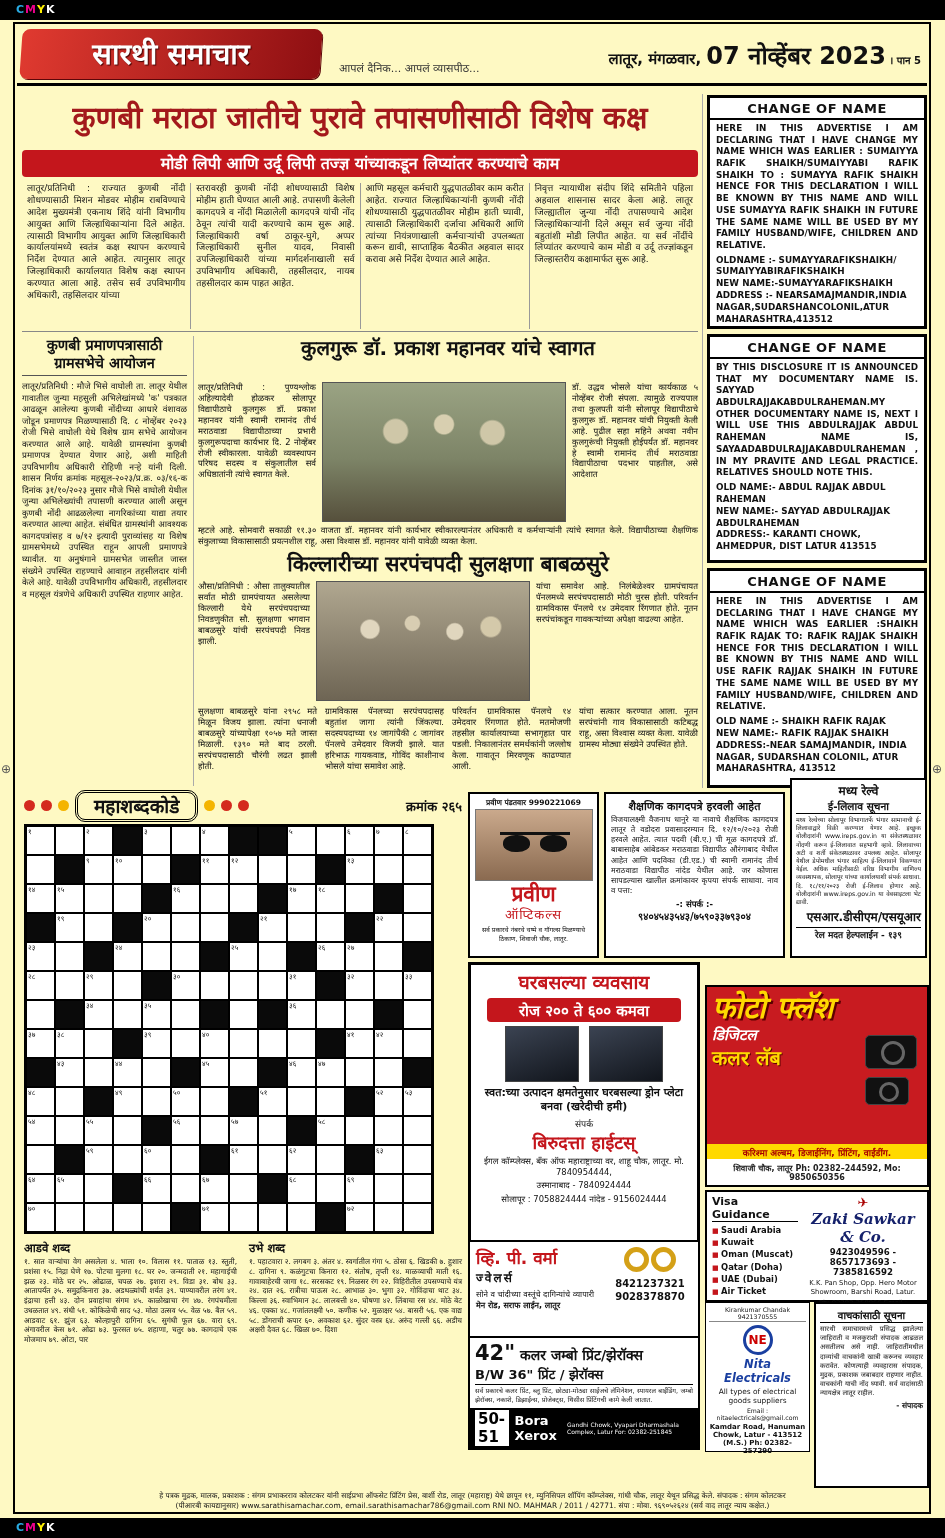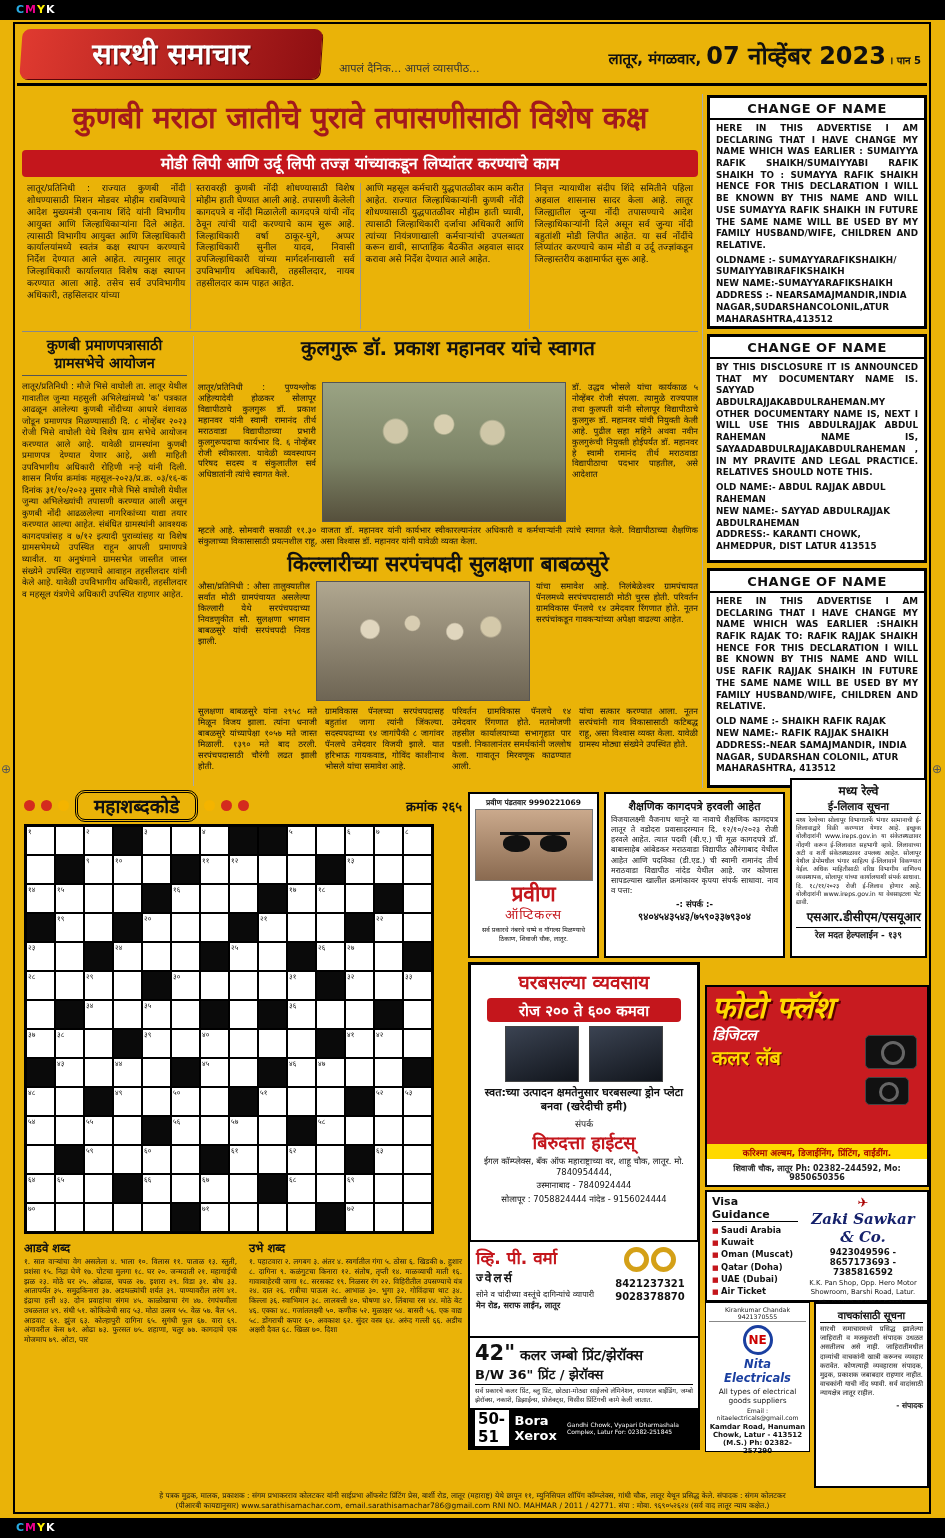--- a/index.html
+++ b/index.html
@@ -1,18 +1,18 @@
 <!DOCTYPE html>
 <html><head>
 <meta charset="utf-8">
 <style>
   * { margin:0; padding:0; box-sizing:border-box; }
   html,body { background:#e8e8e8; }
   body { font-family:"DejaVu Sans", sans-serif; }
-  #page { position:relative; width:945px; height:1538px; background:#eab308; margin:0 auto; overflow:hidden; color:#111; }
+  #page { position:relative; width:945px; height:1538px; background:#fef9c3; margin:0 auto; overflow:hidden; color:#111; }
   .abs { position:absolute; }
 
   
   .cmyk-bar { left:0; width:945px; height:20px; background:#000; color:#fff; font-size:11px; font-weight:bold; line-height:20px; padding-left:16px; letter-spacing:1px; }
   .cmyk-bar .c{color:#29abe2}.cmyk-bar .m{color:#ec008c}.cmyk-bar .y{color:#fff200}.cmyk-bar .k{color:#fff}
 
   #frame { left:13px; top:22px; width:918px; height:1492px; border:2px solid #000; }
 
   
   #masthead-row { left:17px; top:26px; width:910px; height:60px; border-bottom:3px solid #000; }
@@ -239,21 +239,21 @@
   </div>
 
   <div class="abs" id="gramsabha">
     <h3>कुणबी प्रमाणपत्रासाठी ग्रामसभेचे आयोजन</h3>
     <p>लातूर/प्रतिनिधी : मौजे भिसे वाघोली ता. लातूर येथील गावातील जुन्या महसुली अभिलेखांमध्ये 'क' पत्रकात आढळून आलेल्या कुणबी नोंदीच्या आधारे वंशावळ जोडून प्रमाणपत्र मिळण्यासाठी दि. ८ नोव्हेंबर २०२३ रोजी भिसे वाघोली येथे विशेष ग्राम सभेचे आयोजन करण्यात आले आहे. यावेळी ग्रामस्थांना कुणबी प्रमाणपत्र देण्यात येणार आहे, अशी माहिती उपविभागीय अधिकारी रोहिणी नऱ्हे यांनी दिली. शासन निर्णय क्रमांक महसूल-२०२३/प्र.क्र. ०३/१६-क दिनांक ३१/१०/२०२३ नुसार मौजे भिसे वाघोली येथील जुन्या अभिलेख्यांची तपासणी करण्यात आली असून कुणबी नोंदी आढळलेल्या नागरिकांच्या याद्या तयार करण्यात आल्या आहेत. संबंधित ग्रामस्थांनी आवश्यक कागदपत्रांसह व ७/१२ इत्यादी पुराव्यांसह या विशेष ग्रामसभेमध्ये उपस्थित राहून आपली प्रमाणपत्रे घ्यावीत. या अनुषंगाने ग्रामसभेत जास्तीत जास्त संख्येने उपस्थित राहण्याचे आवाहन तहसीलदार यांनी केले आहे. यावेळी उपविभागीय अधिकारी, तहसीलदार व महसूल यंत्रणेचे अधिकारी उपस्थित राहणार आहेत.</p>
   </div>
 
   <div class="abs" id="kulguru">
     <h2>कुलगुरू डॉ. प्रकाश महानवर यांचे स्वागत</h2>
     <div class="kg-row">
-      <div class="kg-col">लातूर/प्रतिनिधी : पुण्यश्लोक अहिल्यादेवी होळकर सोलापूर विद्यापीठाचे कुलगुरू डॉ. प्रकाश महानवर यांनी स्वामी रामानंद तीर्थ मराठवाडा विद्यापीठाच्या प्रभारी कुलगुरूपदाचा कार्यभार दि. ६ नोव्हेंबर रोजी स्वीकारला. यावेळी व्यवस्थापन परिषद सदस्य व संकुलातील सर्व अधिष्ठातांनी त्यांचे स्वागत केले.</div>
+      <div class="kg-col">लातूर/प्रतिनिधी : पुण्यश्लोक अहिल्यादेवी होळकर सोलापूर विद्यापीठाचे कुलगुरू डॉ. प्रकाश महानवर यांनी स्वामी रामानंद तीर्थ मराठवाडा विद्यापीठाच्या प्रभारी कुलगुरूपदाचा कार्यभार दि. 2 नोव्हेंबर रोजी स्वीकारला. यावेळी व्यवस्थापन परिषद सदस्य व संकुलातील सर्व अधिष्ठातांनी त्यांचे स्वागत केले.</div>
       <div class="photo" id="kg-photo"></div>
       <div class="kg-col2">डॉ. उद्धव भोसले यांचा कार्यकाळ ५ नोव्हेंबर रोजी संपला. त्यामुळे राज्यपाल तथा कुलपती यांनी सोलापूर विद्यापीठाचे कुलगुरू डॉ. महानवर यांची नियुक्ती केली आहे. पुढील सहा महिने अथवा नवीन कुलगुरूंची नियुक्ती होईपर्यंत डॉ. महानवर हे स्वामी रामानंद तीर्थ मराठवाडा विद्यापीठाचा पदभार पाहतील, असे आदेशात</div>
     </div>
     <div class="kg-bottom">म्हटले आहे. सोमवारी सकाळी ११.३० वाजता डॉ. महानवर यांनी कार्यभार स्वीकारल्यानंतर अधिकारी व कर्मचाऱ्यांनी त्यांचे स्वागत केले. विद्यापीठाच्या शैक्षणिक संकुलाच्या विकासासाठी प्रयत्नशील राहू, असा विश्वास डॉ. महानवर यांनी यावेळी व्यक्त केला.</div>
   </div>
 
   <div class="abs" id="killari">
     <h2>किल्लारीच्या सरपंचपदी सुलक्षणा बाबळसुरे</h2>
     <div class="kl-row">
       <div class="kl-col">औसा/प्रतिनिधी : औसा तालुक्यातील सर्वांत मोठी ग्रामपंचायत असलेल्या किल्लारी येथे सरपंचपदाच्या निवडणुकीत सौ. सुलक्षणा भगवान बाबळसुरे यांची सरपंचपदी निवड झाली.</div>
@@ -735,21 +735,21 @@
     <div class="ne-logo">NE</div>
     <div class="brand">Nita Electricals</div>
     <div class="desc">All types of electrical goods suppliers</div>
     <div class="email">Email : nitaelectricals@gmail.com</div>
     <div class="addr">Kamdar Road, Hanuman Chowk, Latur - 413512</div>
     <div class="ph">(M.S.) Ph: 02382-257290</div>
   </div>
 
   <div class="abs" id="vachak">
     <h4>वाचकांसाठी सूचना</h4>
-    <p>सारथी समाचारमध्ये प्रसिद्ध झालेल्या जाहिराती व मजकुराशी संपादक उधळत असतीलच असे नाही. जाहिरातींमधील दाव्यांची वाचकांनी खात्री करूनच व्यवहार करावेत. कोणत्याही व्यवहारास संपादक, मुद्रक, प्रकाशक जबाबदार राहणार नाहीत. वाचकांनी याची नोंद घ्यावी. सर्व वादांसाठी न्यायक्षेत्र लातूर राहील.</p>
+    <p>सारथी समाचारमध्ये प्रसिद्ध झालेल्या जाहिराती व मजकुराशी संपादक आढळल असतीलच असे नाही. जाहिरातींमधील दाव्यांची वाचकांनी खात्री करूनच व्यवहार करावेत. कोणत्याही व्यवहारास संपादक, मुद्रक, प्रकाशक जबाबदार राहणार नाहीत. वाचकांनी याची नोंद घ्यावी. सर्व वादांसाठी न्यायक्षेत्र लातूर राहील.</p>
     <div class="sign">- संपादक</div>
   </div>
 
   <div class="abs" id="footer">
     <div>हे पत्रक मुद्रक, मालक, प्रकाशक : संगम प्रभाकरराव कोलटकर यांनी साईप्रभा ऑफसेट प्रिंटिंग प्रेस, बार्शी रोड, लातूर (महाराष्ट्र) येथे छापून ११, म्युनिसिपल शॉपिंग कॉम्प्लेक्स, गांधी चौक, लातूर येथून प्रसिद्ध केले. संपादक : संगम कोलटकर</div>
     <div>(पीआरबी कायद्यानुसार) www.sarathisamachar.com, email.sarathisamachar786@gmail.com RNI NO. MAHMAR / 2011 / 42771. संपा : मोबा. ९६९०५२६२४ (सर्व वाद लातूर न्याय कक्षेत.)</div>
   </div>
 
   <span class="abs regmark" style="left:1px;top:762px">⊕</span>
   <span class="abs regmark" style="left:932px;top:762px">⊕</span>

